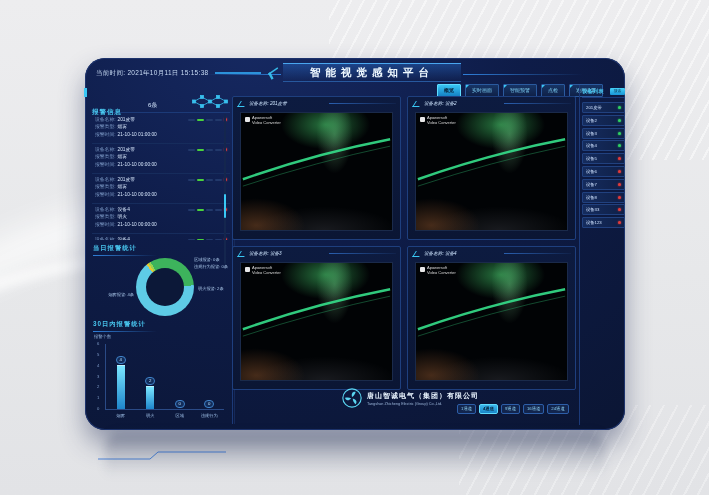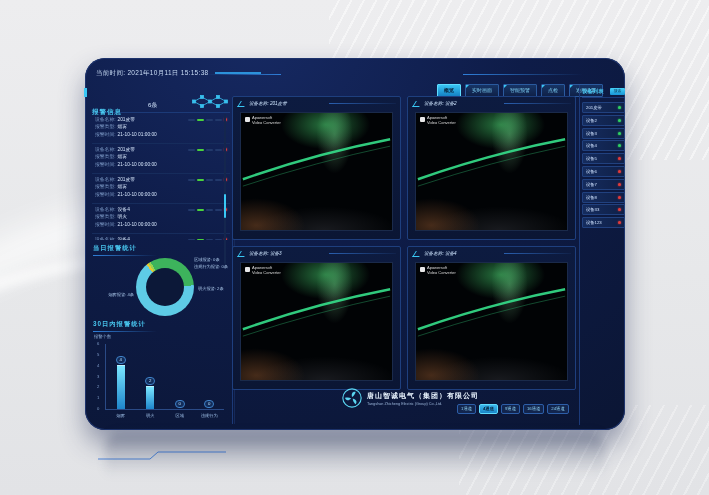--- a/index.html
+++ b/index.html
@@ -152,20 +152,21 @@
 <div class="bg-stripes2"></div>
 <div class="bg-arc1"></div>
 <div class="bg-arc2"></div>
 
 <div class="dash">
   <div class="notch"></div>
 
   <div class="hdr-time">当前时间: 2021年10月11日 15:15:38</div>
   <div class="hline1"></div>
   <div class="hline1b"></div>
+  <div class="banner">智能视觉感知平台</div>
   <div class="hline2"></div>
   <div class="tabbar">
       <div class="tab active">概览</div>
       <div class="tab">实时画面</div>
       <div class="tab">智能预警</div>
       <div class="tab">点检</div>
       <div class="tab">通用设置</div>
     </div>
 
   <div class="left">

